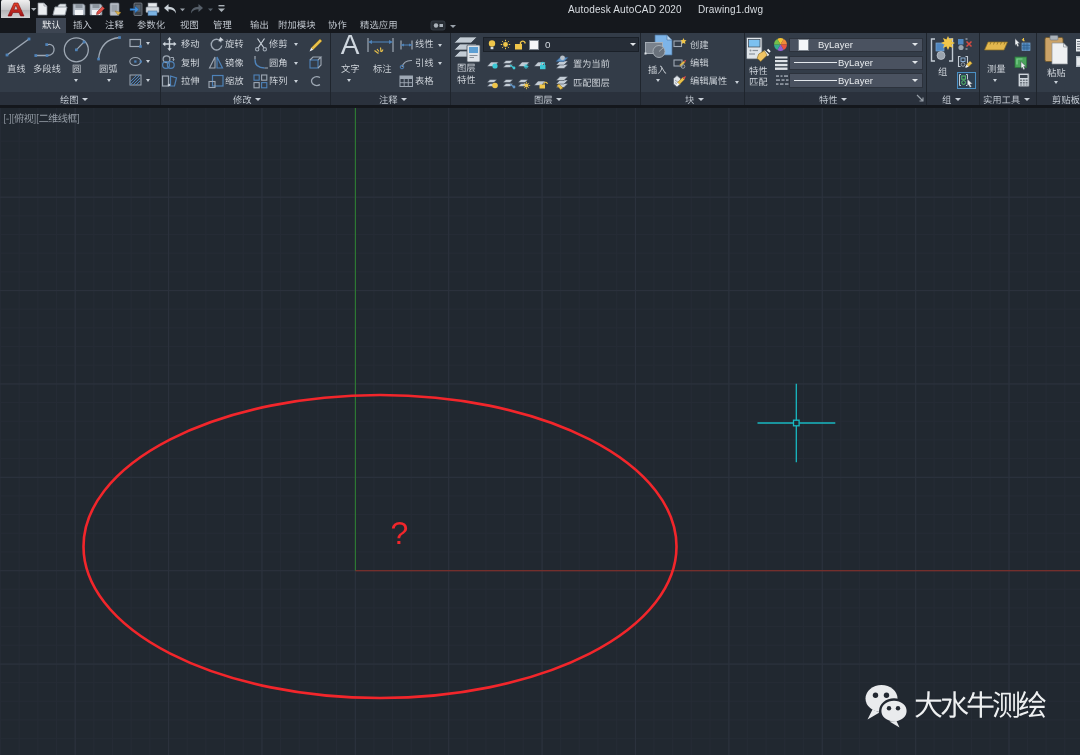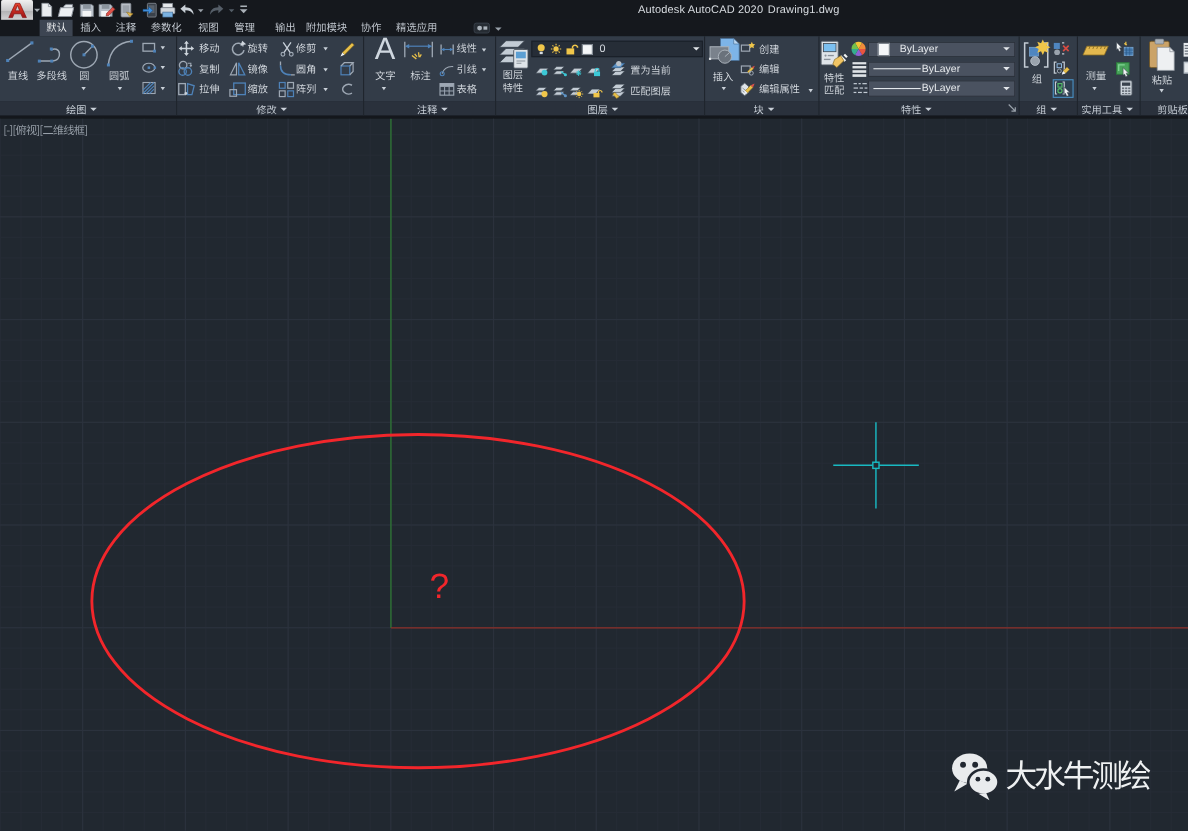--- a/index.html
+++ b/index.html
@@ -87,21 +87,21 @@
       <path id="g82" d="M610 341C645 275 687 188 706 132L761 161C741 216 699 300 662 366ZM568 830C582 802 598 767 609 736H312V411C312 275 307 91 246 -39C263 -46 293 -65 305 -76C370 61 379 266 379 411V669H953V736H685C673 770 653 813 635 848ZM800 637V497H590V433H800V4C800 -8 796 -12 782 -12C770 -13 729 -13 682 -12C691 -30 700 -59 704 -76C767 -76 807 -75 833 -64C857 -53 865 -34 865 4V433H951V497H865V637ZM530 647C508 543 460 411 395 328C405 314 419 287 426 271C445 294 463 321 480 349V-76H545V483C565 533 581 584 594 632ZM222 835C180 681 111 528 32 426C44 408 65 370 71 353C97 387 122 425 146 467V-78H216V610C245 676 270 747 290 816Z"></path>
       <path id="g83" d="M141 697V616H860V697ZM57 104V20H945V104Z"></path>
       <path id="g84" d="M45 53 59 -18C151 6 274 36 391 66L384 130C258 101 130 70 45 53ZM660 809C687 764 717 705 727 665L795 696C782 734 753 791 723 835ZM61 423C76 430 99 436 222 452C179 387 140 335 121 315C91 278 68 252 46 248C55 230 66 197 69 182C89 194 123 204 366 252C365 267 365 296 367 314L170 279C248 371 324 483 389 596L329 632C309 593 287 553 263 516L133 502C192 589 249 701 292 808L224 838C186 718 116 587 93 553C72 520 55 495 38 492C47 473 58 438 61 423ZM697 396V267H536V396ZM546 835C512 719 441 574 361 481C373 465 391 433 399 416C422 442 444 471 465 502V-81H536V-8H957V62H767V199H919V267H767V396H917V464H767V591H942V659H554C579 711 601 764 619 814ZM697 464H536V591H697ZM697 199V62H536V199Z"></path>
       <path id="g85" d="M946 781H396V-31H962V37H468V712H946ZM503 200V134H931V200H744V356H902V420H744V560H923V625H512V560H674V420H529V356H674V200ZM190 842V633H43V562H184C153 430 90 279 27 202C39 183 57 151 64 130C110 193 156 296 190 403V-77H259V446C292 400 331 342 348 312L388 377C369 400 290 495 259 527V562H370V633H259V842Z"></path>
       <path id="g86" d="M461 839C460 760 461 659 446 553H62V476H433C393 286 293 92 43 -16C64 -32 88 -59 100 -78C344 34 452 226 501 419C579 191 708 14 902 -78C915 -56 939 -25 958 -8C764 73 633 255 563 476H942V553H526C540 658 541 758 542 839Z"></path>
       <path id="g87" d="M71 584V508H317C269 310 166 159 39 76C57 65 87 36 100 18C241 118 358 306 407 568L358 587L344 584ZM817 652C768 584 689 495 623 433C592 485 564 540 542 596V838H462V22C462 5 456 1 440 0C424 -1 372 -1 314 1C326 -22 339 -59 343 -81C420 -81 469 -79 500 -65C530 -52 542 -28 542 23V445C633 264 763 106 919 24C932 46 957 77 975 93C854 149 745 253 660 377C730 436 819 527 885 604Z"></path>
       <path id="g88" d="M472 840V657H260C279 702 295 750 309 798L232 813C195 677 131 543 52 458C72 450 107 430 123 418C160 464 195 520 227 584H472V345H52V271H472V-79H551V271H950V345H551V584H894V657H551V840Z"></path>
     </defs>
   </svg>
 <div class="abs" style="left:0;top:0;width:1080px;height:18px;background:#15181d"></div>
-<div class="abs" style="left:580px;top:4px;font-size:10px;color:#d8dce1;letter-spacing:0.15px">Autodesk AutoCAD 2020</div>
+<div class="abs" style="left:568px;top:4px;font-size:10px;color:#d8dce1;letter-spacing:0.15px">Autodesk AutoCAD 2020</div>
 <div class="abs" style="left:698px;top:4px;font-size:10px;color:#d8dce1;letter-spacing:0.15px">Drawing1.dwg</div>
 <svg style="position:absolute;left:1px;top:0px;overflow:visible;" width="34" height="19">
     <defs>
       <linearGradient id="atile" x1="0" y1="0" x2="0" y2="1">
         <stop offset="0" stop-color="#f0f0f0"></stop>
         <stop offset="0.5" stop-color="#c9c9cb"></stop>
         <stop offset="0.55" stop-color="#b4b4b6"></stop>
         <stop offset="1" stop-color="#d6d6d8"></stop>
       </linearGradient>
       <linearGradient id="ared" x1="0" y1="0" x2="0" y2="1">

